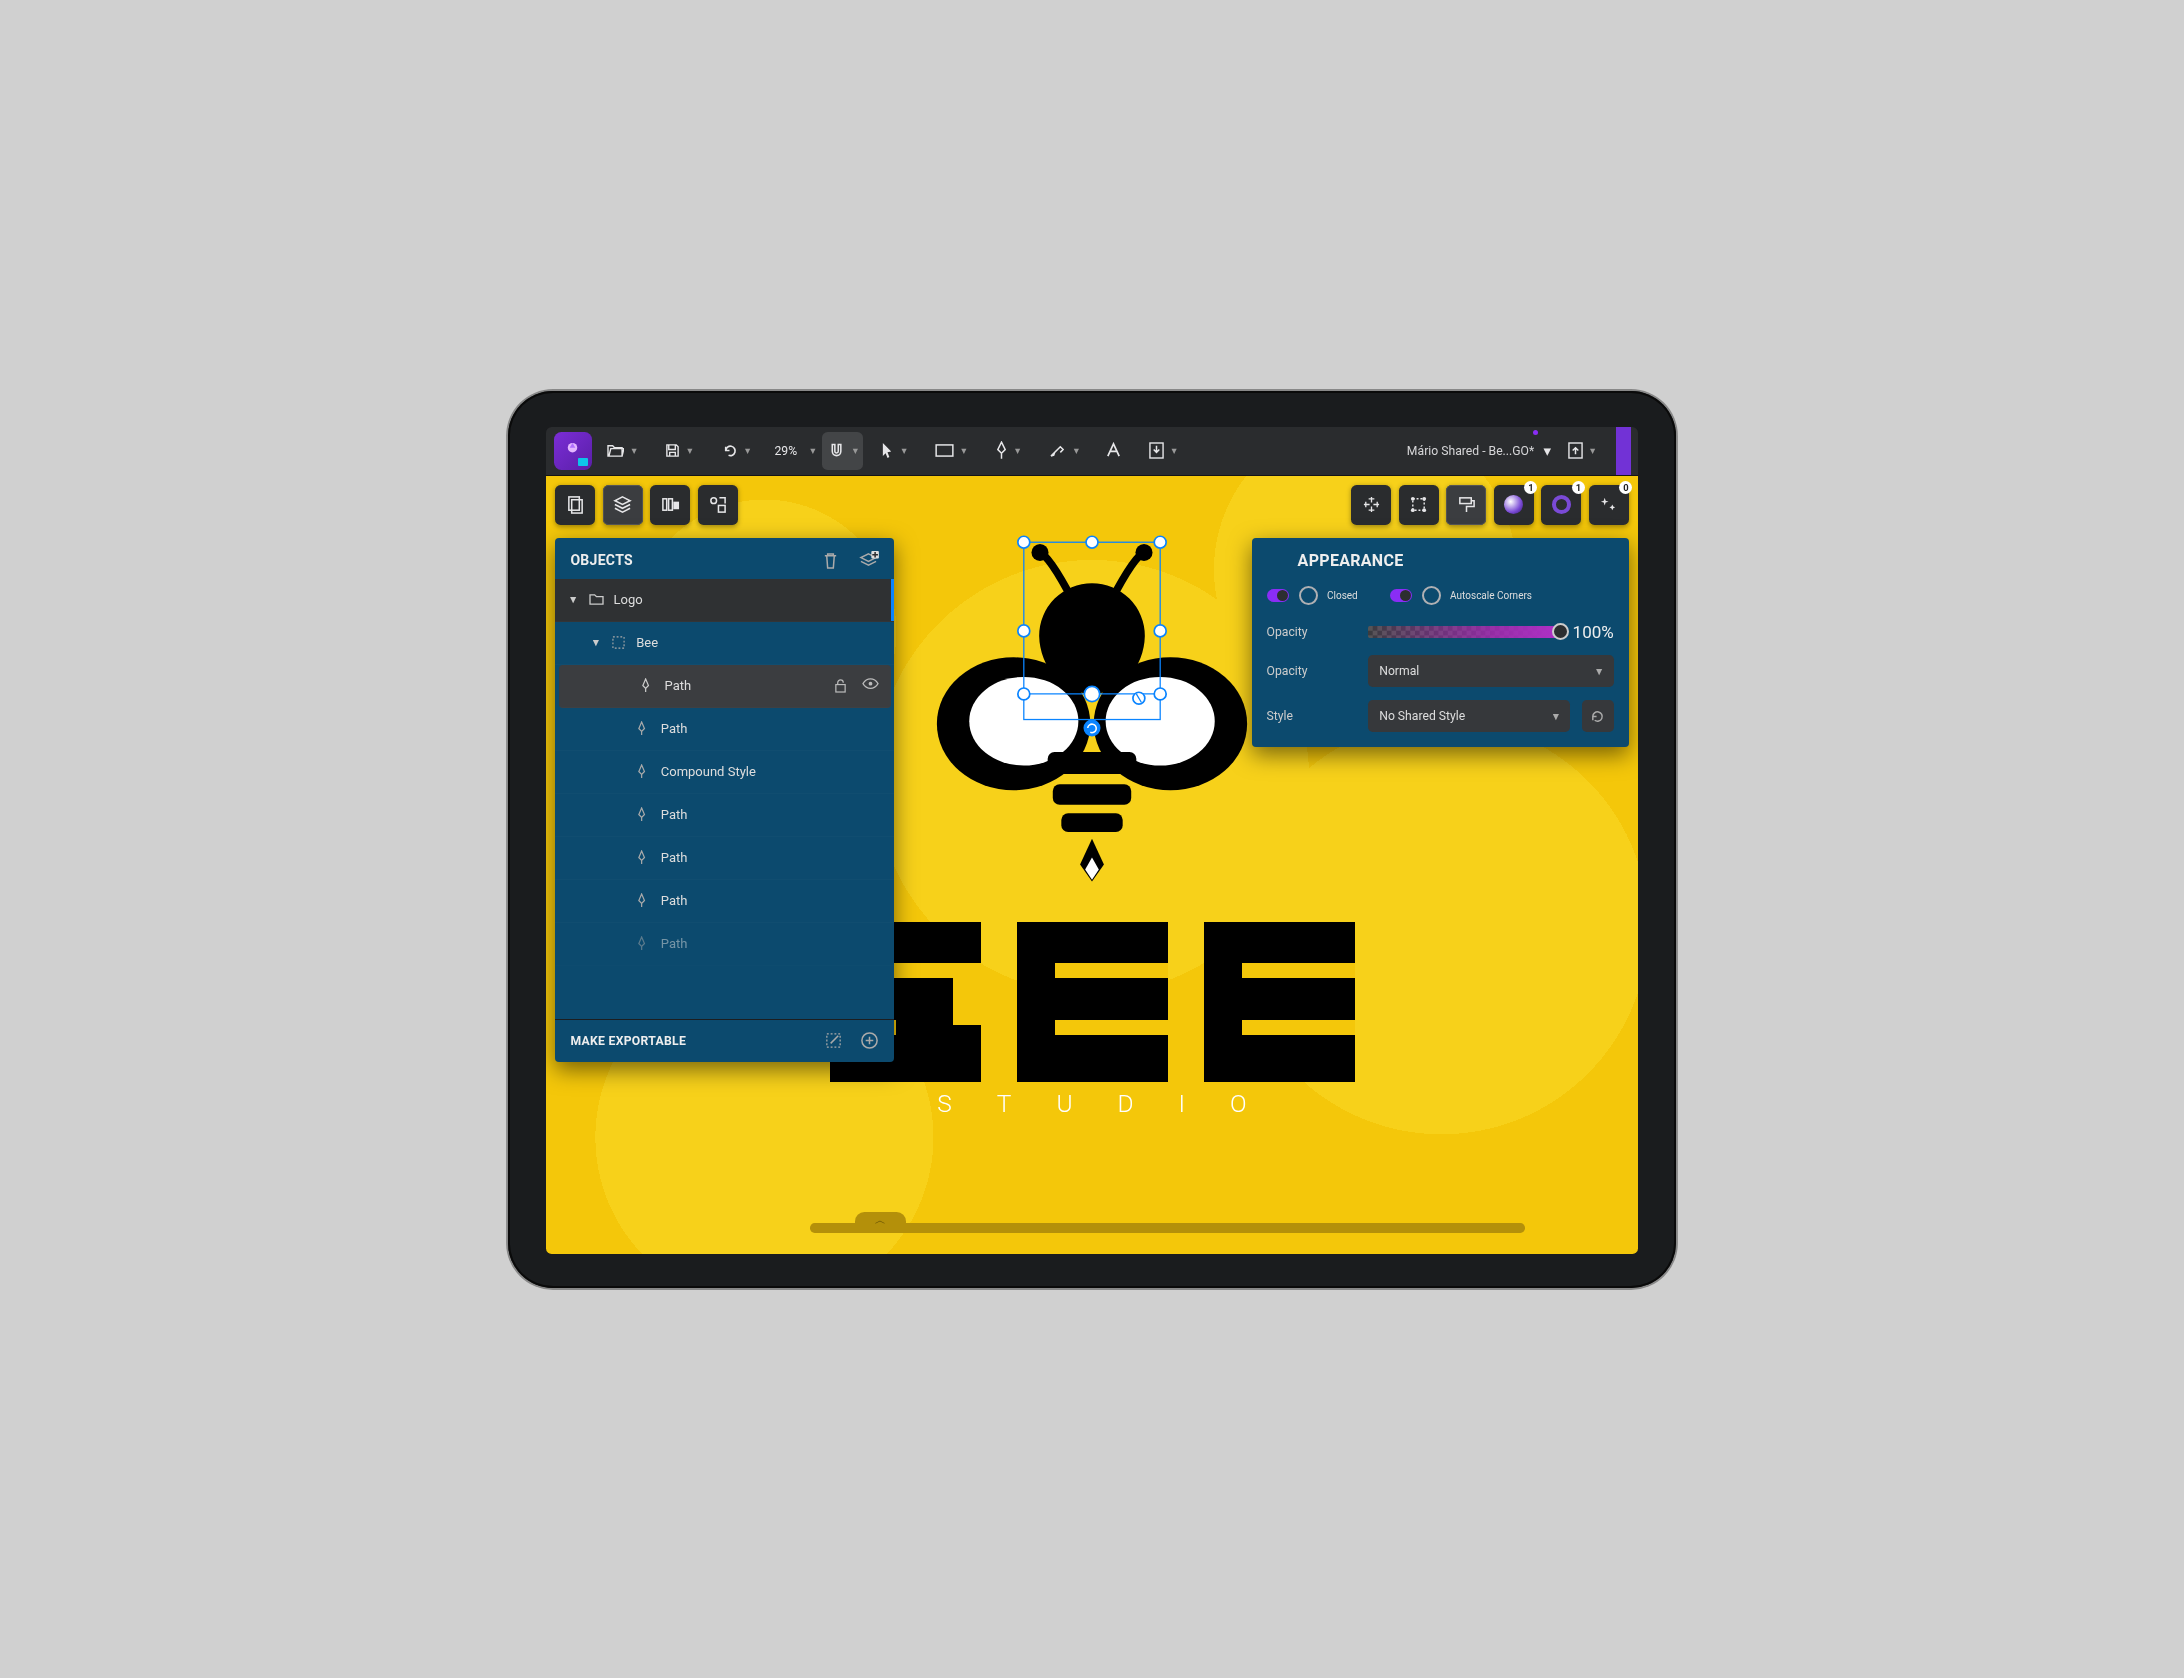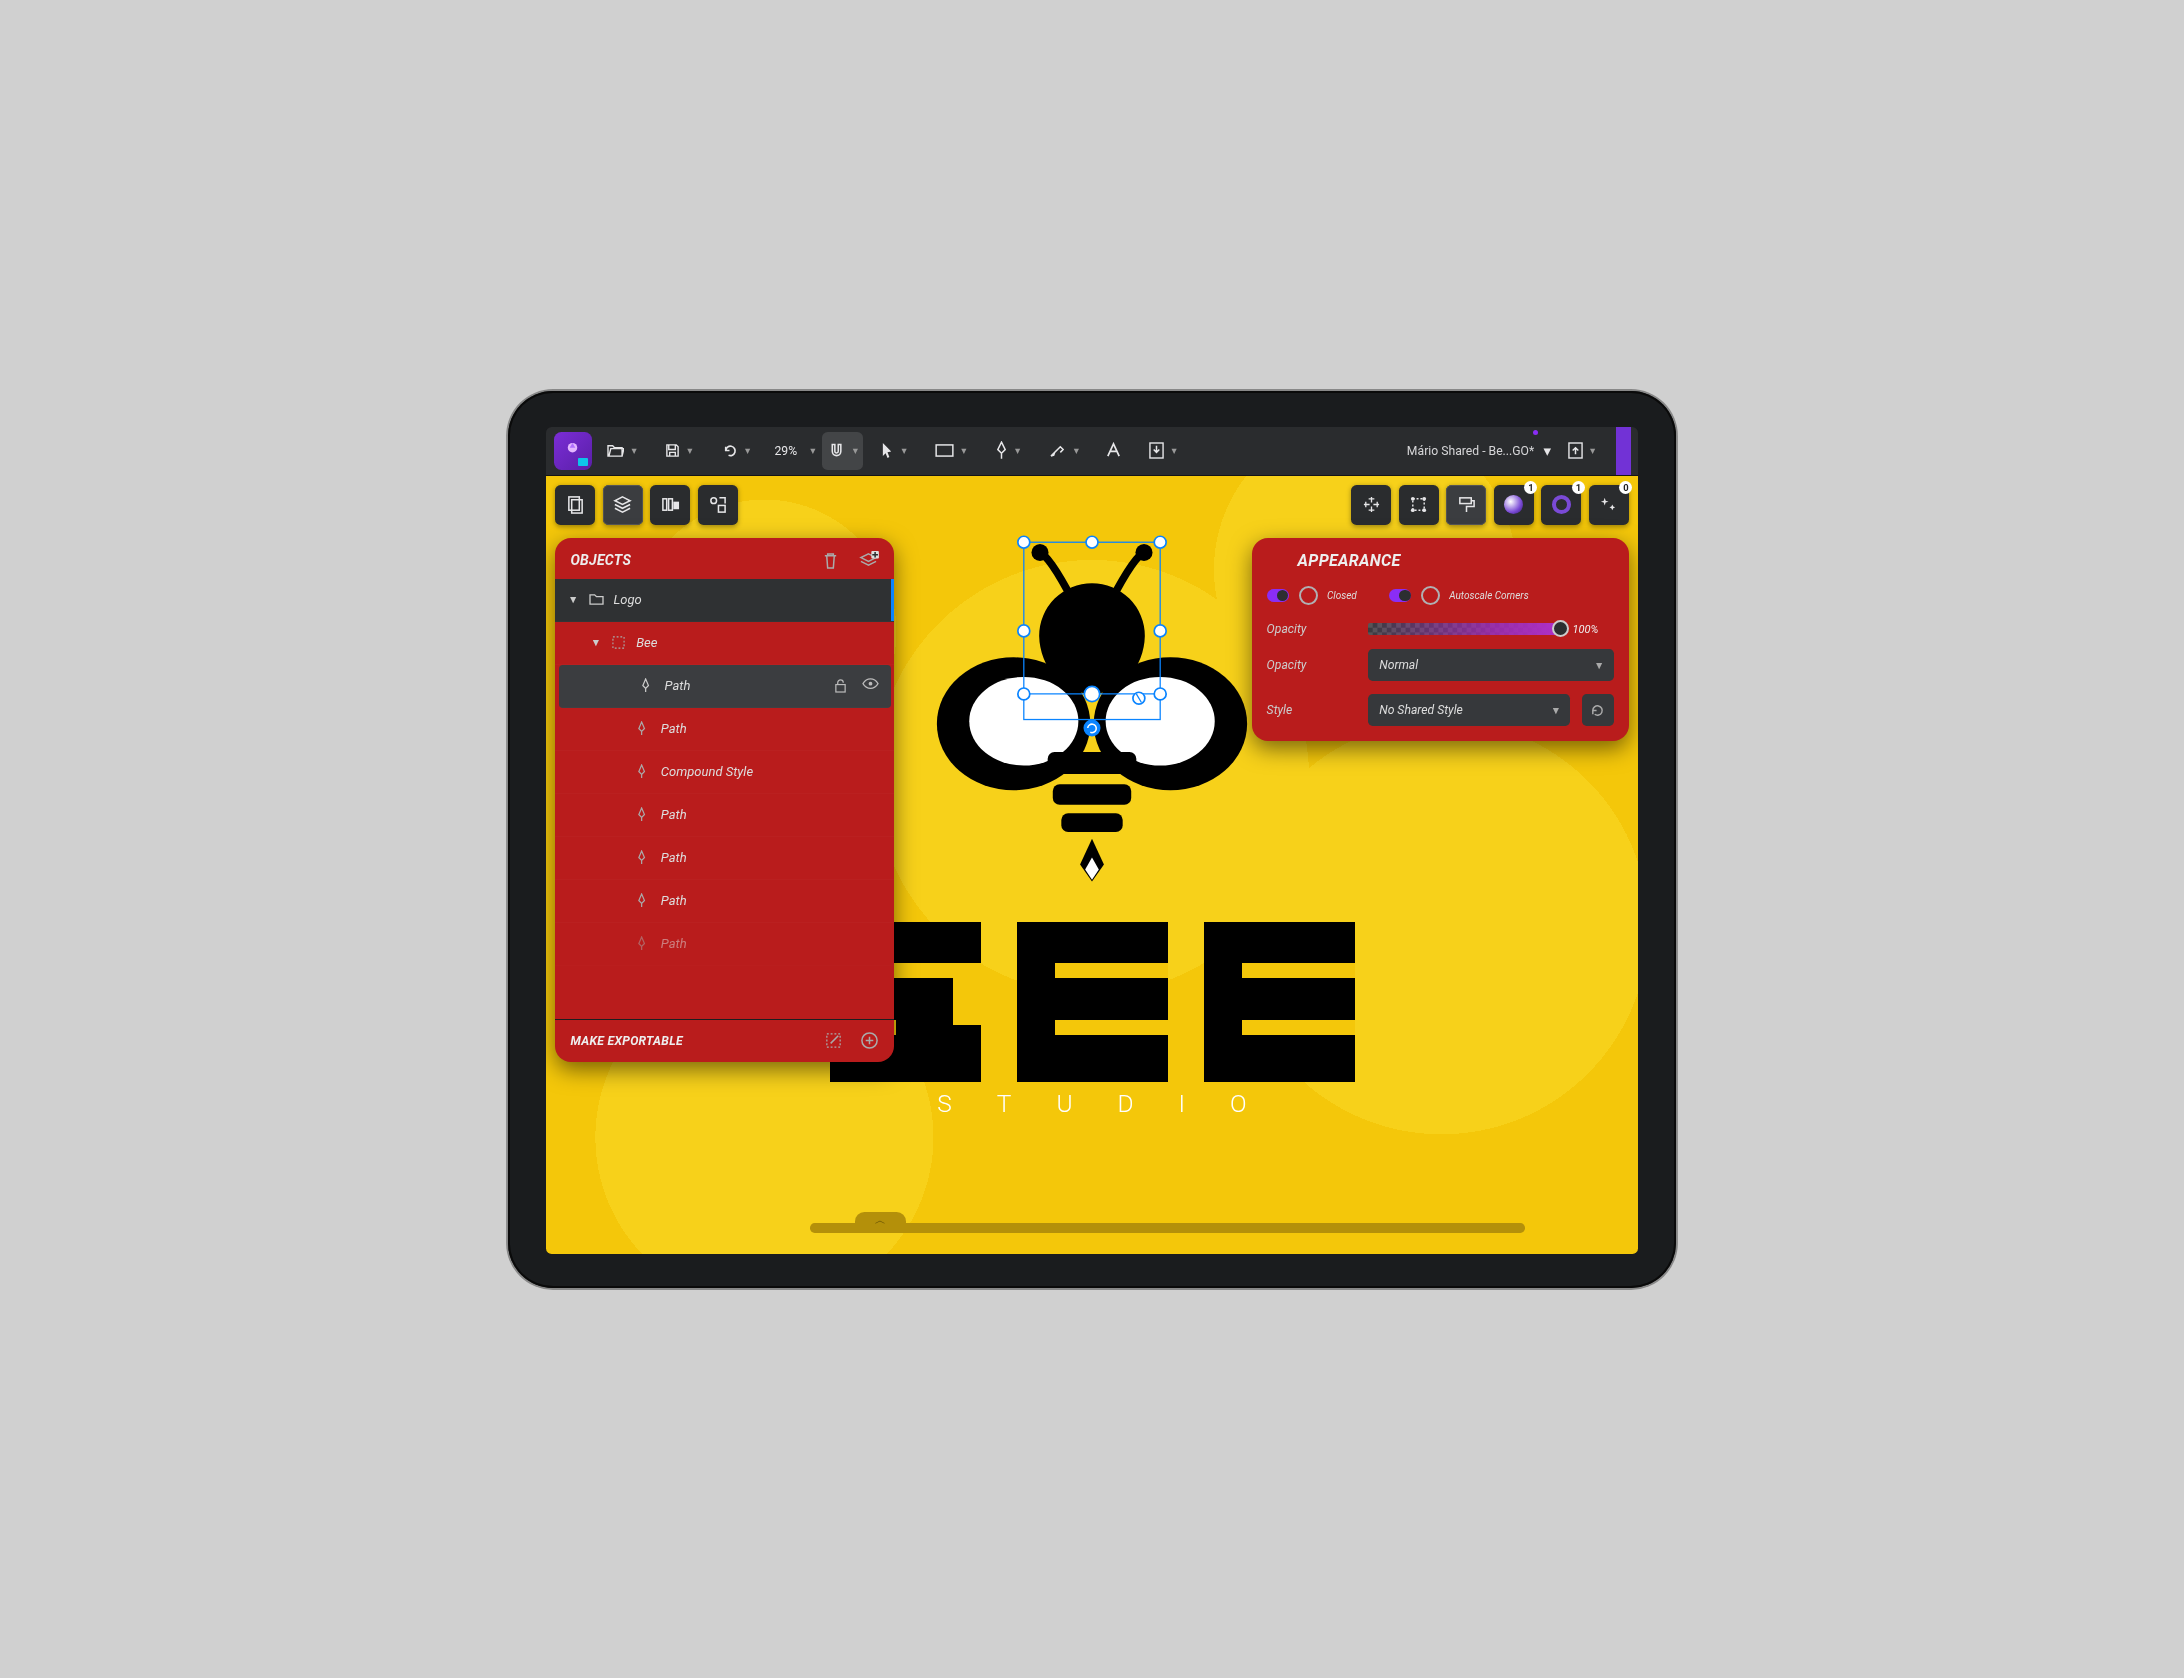--- a/index.html
+++ b/index.html
@@ -148,26 +148,25 @@
     min-width: 13px; height: 13px; border-radius: 6.6px;
     background: #fff; color: #222;
     font-size: 9.4px; font-weight: 700;
     display: flex; align-items: center; justify-content: center;
     padding: 0 2.8px;
   }
 
   
   .panel {
     position: absolute;
-    background: #b91c1c;
-    border-radius: 16px;
+    background: #0c4a6e;
+    border-radius: 4px;
     box-shadow: 0 7.5px 22.6px rgba(0,0,0,0.5);
     color: #ddd;
     font-size: 13px;
-    font-style: italic;
   }
   .objects-panel {
     top: 62px; left: 9.4px;
     width: 339px;
     height: 524px;
     display: flex; flex-direction: column;
   }
   .panel-header {
     display: flex; align-items: center; justify-content: space-between;
     padding: 13px 15px 9.4px 15px;
@@ -233,21 +232,21 @@
   }
   .slider-track .fill {
     position: absolute; left: 0; top: 0; bottom: 0; right: 0;
     background: linear-gradient(90deg, rgba(170,40,190,0) 0%, rgba(170,40,190,0.8) 65%, #b030c8 100%);
   }
   .slider-track .knob {
     position: absolute; right: -7.5px; top: -3.8px;
     width: 17px; height: 17px; border-radius: 50%;
     border: 2.8px solid #ccc; background: #2c2e30;
   }
-  .slider-val { width: 41px; text-align: left; font-size: 11px; color: #eee; }
+  .slider-val { width: 41px; text-align: left; font-size: 17px; color: #eee; }
   .select {
     flex: 1; height: 32px; background: #36383b; border-radius: 4.7px;
     display: flex; align-items: center; padding: 0 11.3px;
     font-size: 12.2px; color: #ddd; position: relative;
   }
   .select .sel-caret { position: absolute; right: 9.4px; color: #aaa; font-size: 10.4px; }
   .refresh-btn {
     width: 32px; height: 32px; background: #36383b; border-radius: 4.7px;
     display: flex; align-items: center; justify-content: center; color: #aaa;
   }

